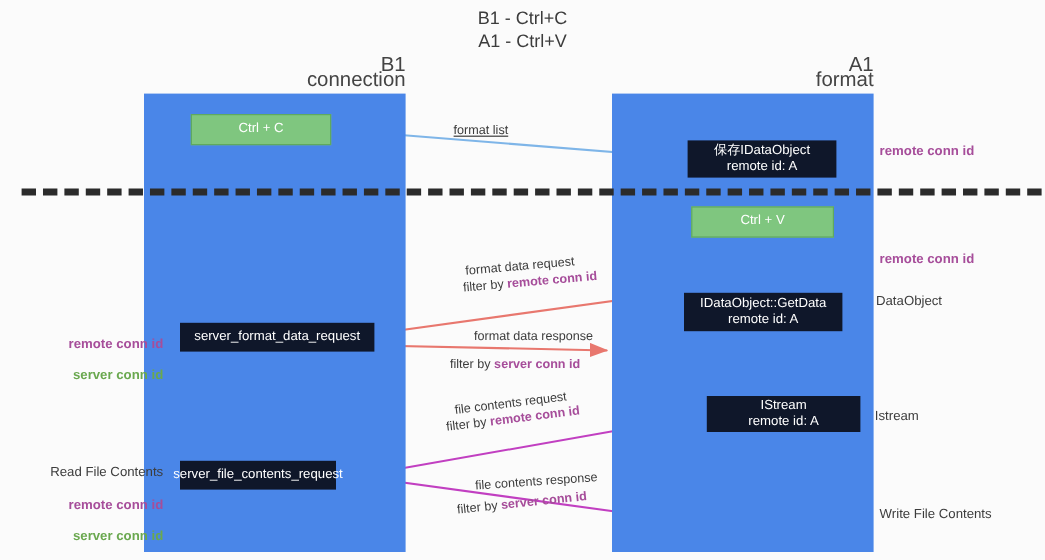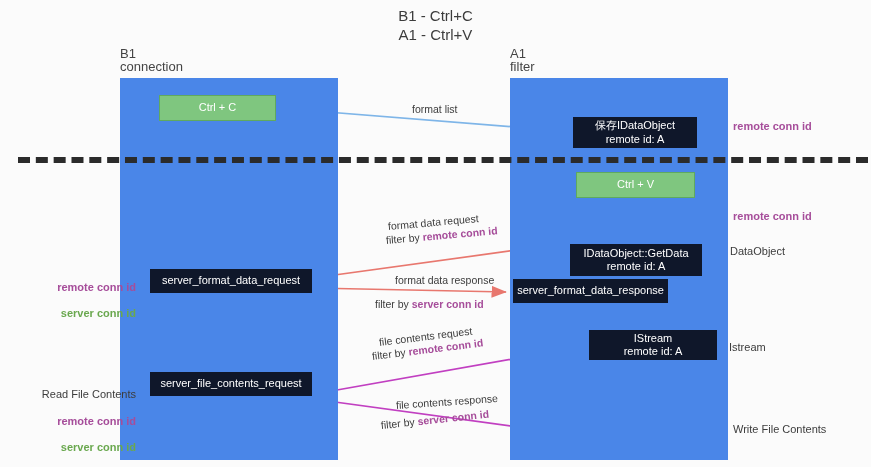--- a/index.html
+++ b/index.html
@@ -18,21 +18,21 @@
   
   #title {
     left:0; top:6px; width:871px;
     text-align:center;
     font-size:15px; color:#3c3c3c; line-height:19px;
     white-space:pre-line;
   }
 
   
   .lane-head {
-    text-align:left; font-size:13px; color:#444;
+    text-align:right; font-size:17px; color:#444;
     line-height:13px; white-space:pre-line;
   }
   #head-b1 { left:120px; top:47px; width:218px; }
   #head-a1 { left:510px; top:47px; width:218px; }
 
   
   .lane { background:#4a86e8; }
   #lane-b1 { left:120px; top:78px; width:218px; height:382px; }
   #lane-a1 { left:510px; top:78px; width:218px; height:382px; }
 
@@ -53,21 +53,21 @@
   .green  { background:#7fc67f; border:1px solid #5fa95f; }
   .orange { background:#0f172a; }
 
   #box-ctrlc   { left:159px; top:95px;  width:117px; height:26px; }
   #box-idobj   { left:573px; top:117px; width:124px; height:31px; }
   #box-ctrlv   { left:576px; top:172px; width:119px; height:26px; }
   #box-getdata { left:570px; top:244px; width:132px; height:32px; }
   #box-sfdreq  { left:150px; top:269px; width:162px; height:24px; }
   #box-sfdres  { left:513px; top:279px; width:155px; height:24px; }
   #box-istream { left:589px; top:330px; width:128px; height:30px; }
-  #box-sfcreq  { left:150px; top:372px; width:162px; height:24px; }
+  #box-sfcreq  { left:150px; top:384px; width:130px; height:24px; }
   #box-sfcres  { left:545px; top:417px; width:168px; height:26px; }
 
   
   .side-label { font-size:11px; line-height:13px; color:#3c3c3c; white-space:pre-line; }
   .purple { color:#a64d9a; font-weight:bold; }
   .greenT { color:#6aa84f; font-weight:bold; }
 
   #lbl-r1 { left:733px; top:120px; }
   #lbl-r2 { left:733px; top:210px; }
   #lbl-r3 { left:730px; top:245px; }
@@ -78,21 +78,21 @@
   #lbl-l2 { left:24px; top:388px; width:112px; text-align:right; color:#3c3c3c; }
   #lbl-l3 { left:20px; top:402px; text-align:right; width:116px; }
 
   
   .cap {
     font-size:10.5px; color:#3c3c3c; line-height:13px;
     white-space:nowrap;
   }
   .cap b { font-weight:bold; }
 
-  #cap-formatlist { left:412px; top:103px; }
+  #cap-formatlist { left:378px; top:103px;text-decoration:underline; }
 
   #cap-fdreq1 { left:388px; top:220px; transform:rotate(-5deg); transform-origin:left center; }
   #cap-fdreq2 { left:386px; top:234px; transform:rotate(-5deg); transform-origin:left center; }
 
   #cap-fdres1 { left:395px; top:274px; }
   #cap-fdres2 { left:375px; top:298px; }
 
   #cap-fcreq1 { left:379px; top:336px; transform:rotate(-7deg); transform-origin:left center; }
   #cap-fcreq2 { left:372px; top:350px; transform:rotate(-7deg); transform-origin:left center; }
 
@@ -150,35 +150,34 @@
       <line x1="313" y1="399" x2="540" y2="430" stroke="#c13fc1" stroke-width="1.7" marker-end="url(#ah-mag)"></line>
     </g>
   </svg>
 
   <div class="abs" id="title">B1 - Ctrl+C
 A1 - Ctrl+V</div>
 
   <div class="abs lane-head" id="head-b1">B1
 connection</div>
   <div class="abs lane-head" id="head-a1">A1
-filter</div>
+format</div>
 
   <div class="abs lane" id="lane-b1"></div>
   <div class="abs lane" id="lane-a1"></div>
 
   <div class="abs" id="divider"></div>
 
   <div class="abs box green" id="box-ctrlc">Ctrl + C</div>
   <div class="abs box orange" id="box-idobj">保存IDataObject
 remote id: A</div>
   <div class="abs box green" id="box-ctrlv">Ctrl + V</div>
   <div class="abs box orange" id="box-getdata">IDataObject::GetData
 remote id: A</div>
   <div class="abs box orange" id="box-sfdreq">server_format_data_request</div>
-  <div class="abs box orange" id="box-sfdres">server_format_data_response</div>
   <div class="abs box orange" id="box-istream">IStream
 remote id: A</div>
   <div class="abs box orange" id="box-sfcreq">server_file_contents_request</div>
 
   <div class="abs side-label purple" id="lbl-r1">remote conn id</div>
   <div class="abs side-label purple" id="lbl-r2">remote conn id</div>
   <div class="abs side-label" id="lbl-r3">DataObject</div>
   <div class="abs side-label" id="lbl-r4">Istream</div>
   <div class="abs side-label" id="lbl-r5">Write File Contents</div>
 

